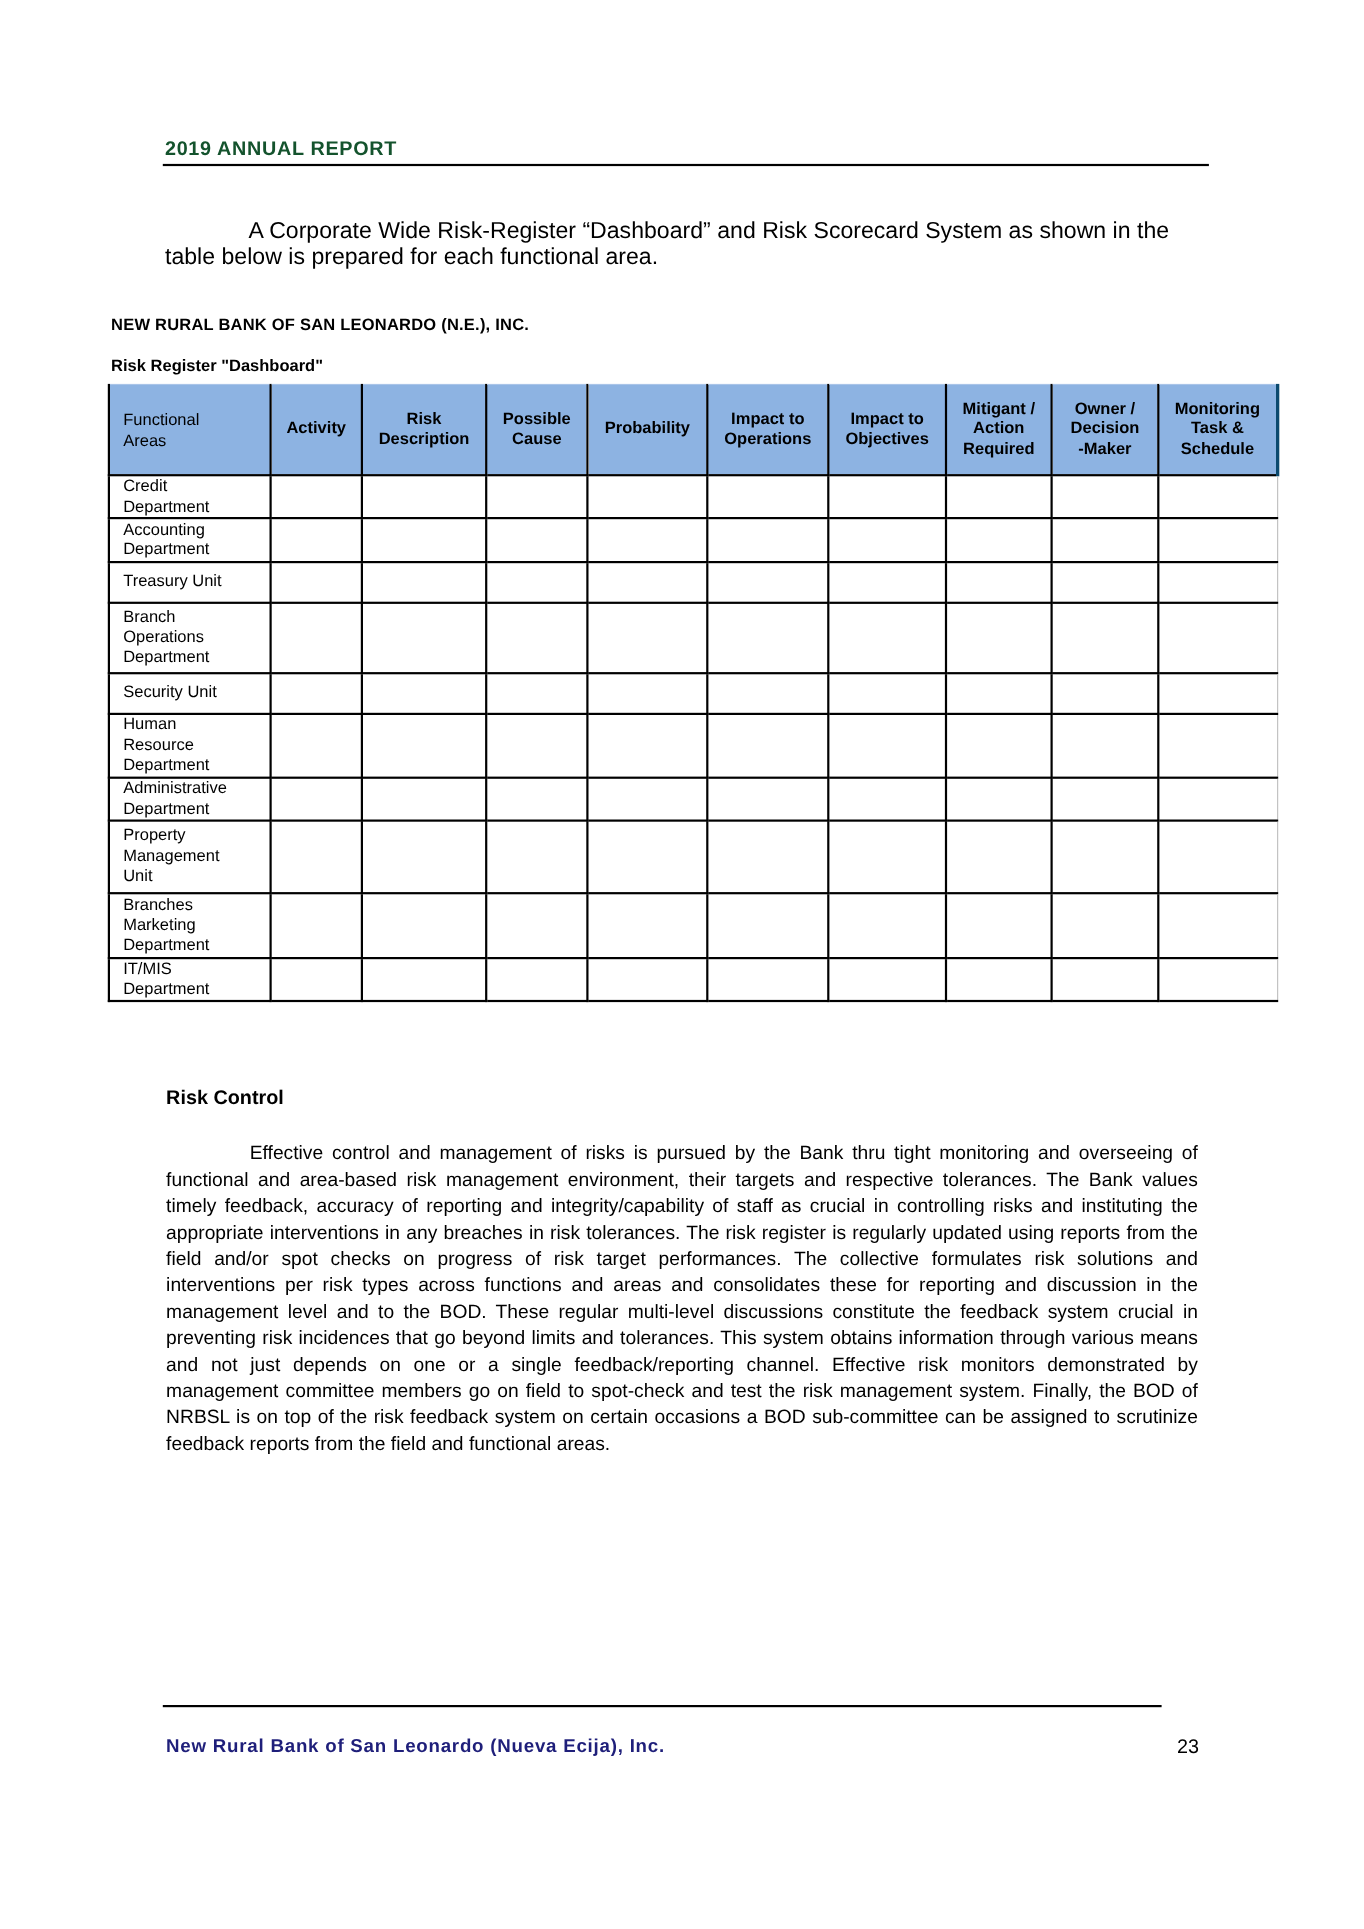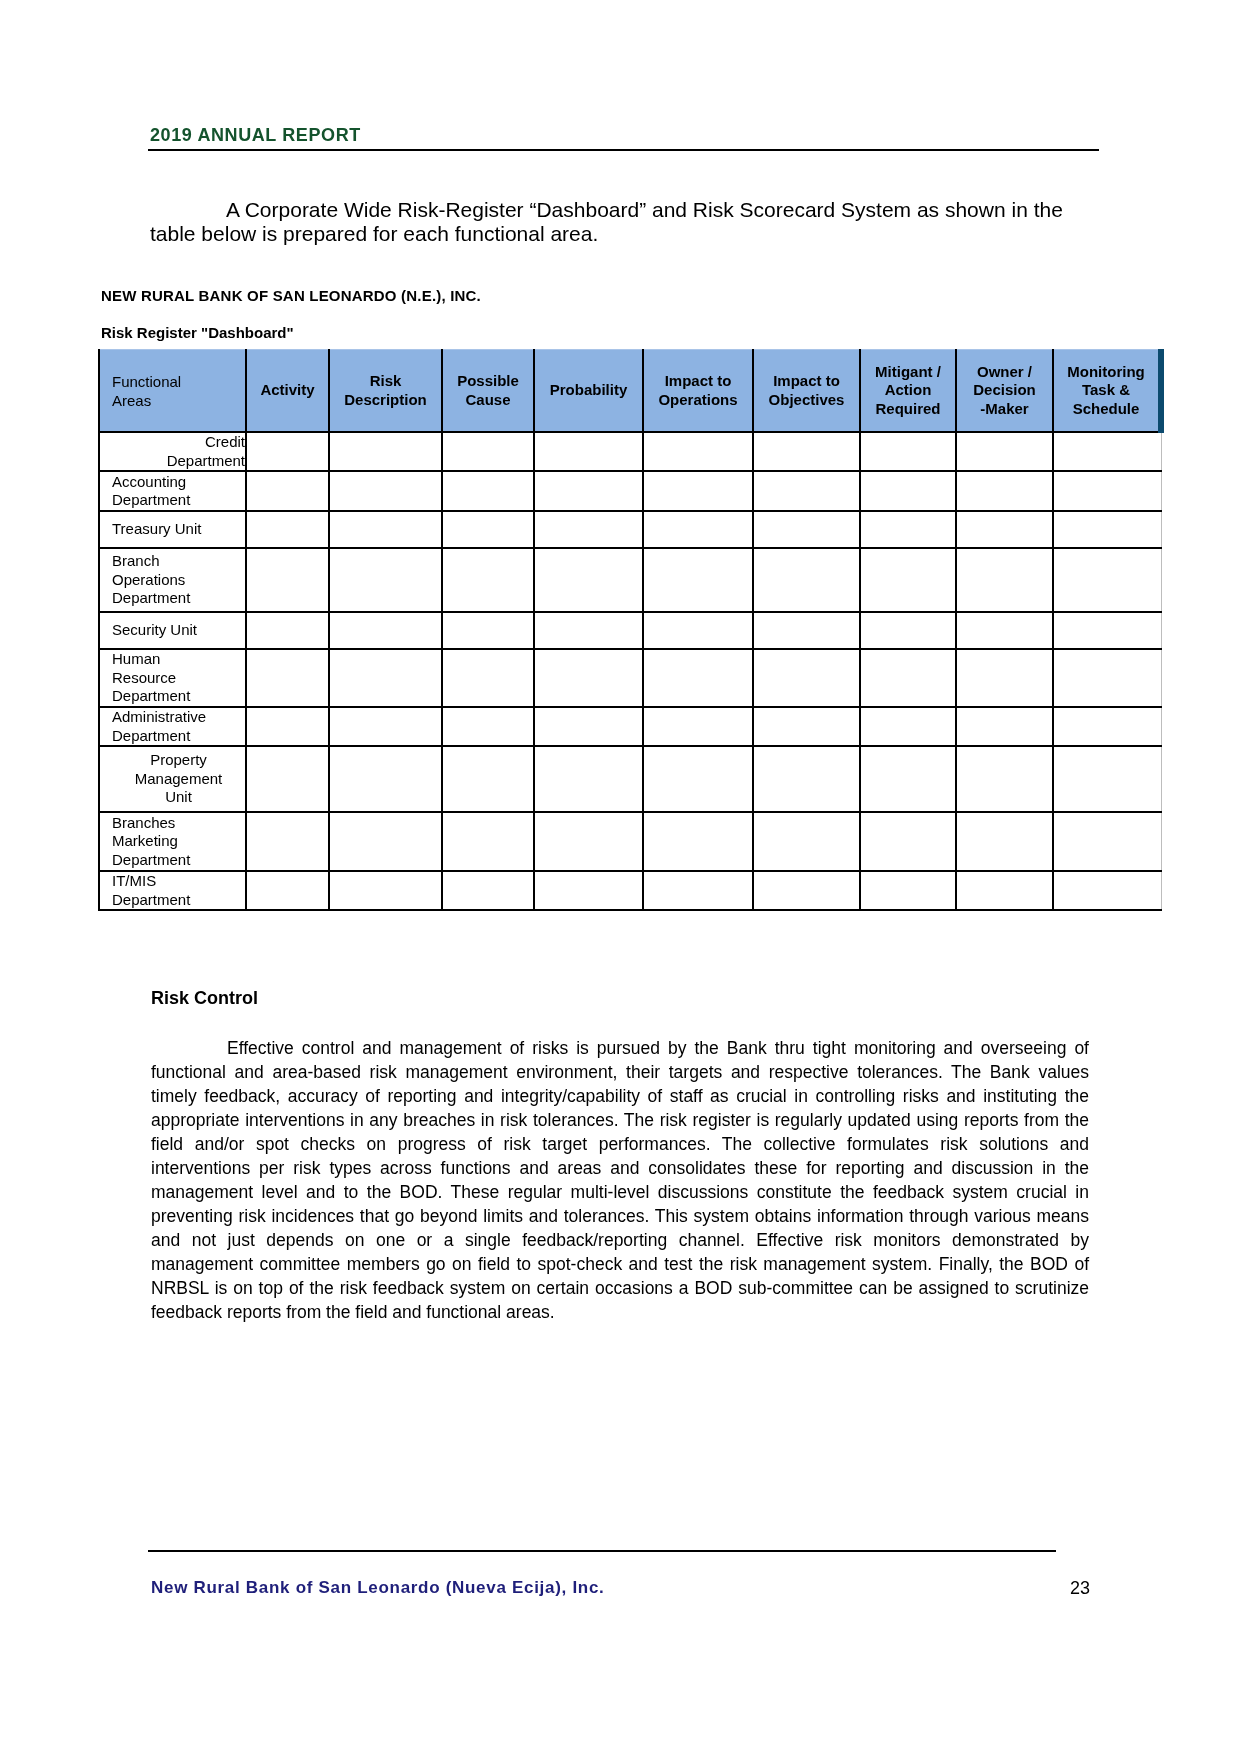--- a/index.html
+++ b/index.html
@@ -15,21 +15,21 @@
            text-indent: 76px; text-align: left; }
 
   .bank-name { left: 101px; top: 287px; font-size: 15px; font-weight: bold; line-height: 18px; white-space: nowrap; letter-spacing: 0.2px; }
   .register-title { left: 101px; top: 324px; font-size: 15px; font-weight: bold; line-height: 18px; white-space: nowrap; }
 
   table.register { position: absolute; left: 98px; top: 349px; border-collapse: collapse;
                    table-layout: fixed; width: 1062px; font-size: 15px; }
   table.register th, table.register td { border: 2px solid #000; padding: 0; overflow: hidden; }
   table.register thead th { background: #8db3e2; border-top: 1px solid #a9c4e8; font-weight: bold;
                             text-align: center; vertical-align: middle; line-height: 18.5px; height: 81px; }
-  table.register thead th:last-child { border-right: 6px solid #0c4a6e; }
+  table.register thead th:last-child { border-right: 3px solid #0c4a6e; }
   table.register thead th.first { font-weight: normal; text-align: left; padding-left: 12px; line-height: 19px; }
   table.register td { vertical-align: middle; line-height: 18.5px; }
   table.register td.area { padding-left: 12px; vertical-align: middle; }
   table.register td:last-child { border-right: 1px solid #bdbdbd; }
 
   .section-title { left: 151px; top: 988px; font-size: 18px; font-weight: bold; line-height: 20px; }
   .body-para { left: 151px; top: 1036px; width: 938px; font-size: 17.5px; line-height: 24px;
                text-align: justify; text-indent: 76px; }
 
   .footer-rule { left: 148px; top: 1550px; width: 908px; height: 2px; background: #000; }
@@ -69,21 +69,21 @@
         <th><span>Possible</span><br><span>Cause</span></th>
         <th><span>Probability</span></th>
         <th><span>Impact to</span><br><span>Operations</span></th>
         <th><span>Impact to</span><br><span>Objectives</span></th>
         <th><span>Mitigant /</span><br><span>Action</span><br><span>Required</span></th>
         <th><span>Owner /</span><br><span>Decision</span><br><span>-Maker</span></th>
         <th><span>Monitoring</span><br><span>Task &amp;</span><br><span>Schedule</span></th>
       </tr>
   </thead>
   <tbody id="register-body">
-      <tr style="height: 39px; text-align: right;">
+      <tr style="height: 39px;">
         <td class="area"><span>Credit</span><br><span>Department</span></td>
         <td></td>
         <td></td>
         <td></td>
         <td></td>
         <td></td>
         <td></td>
         <td></td>
         <td></td>
         <td></td>
@@ -153,21 +153,21 @@
         <td></td>
         <td></td>
         <td></td>
         <td></td>
         <td></td>
         <td></td>
         <td></td>
         <td></td>
         <td></td>
       </tr>
-      <tr style="height: 66px; text-align: center;">
+      <tr style="height: 66px;">
         <td class="area"><span>Property</span><br><span>Management</span><br><span>Unit</span></td>
         <td></td>
         <td></td>
         <td></td>
         <td></td>
         <td></td>
         <td></td>
         <td></td>
         <td></td>
         <td></td>

